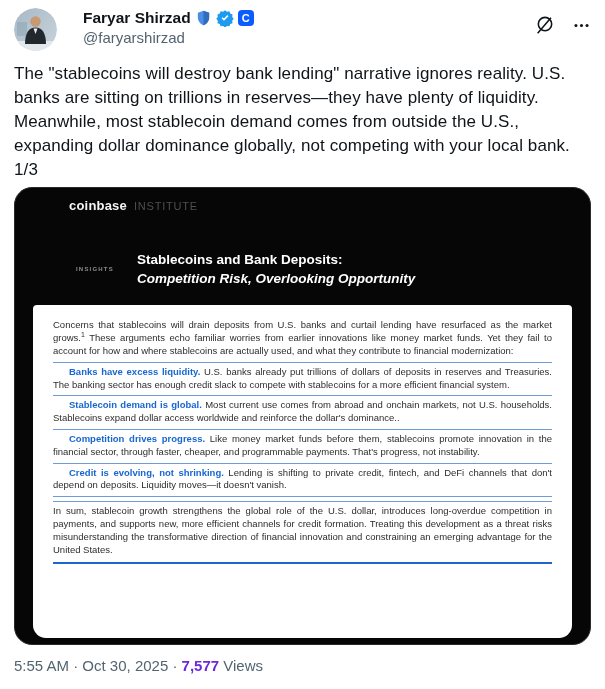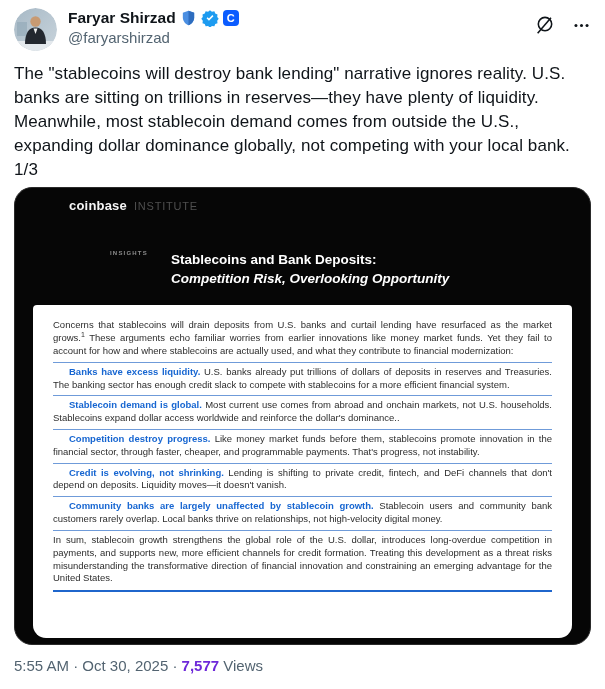--- a/index.html
+++ b/index.html
@@ -7,21 +7,21 @@
   body {
     background: #ffffff;
     font-family: "Liberation Sans", sans-serif;
     color: #0f1419;
   }
   .page { padding: 0 14px; }
 
   
   .tweet-header { display: flex; align-items: flex-start; margin-top: 8px; }
   .avatar-wrap { width: 43px; height: 43px; border-radius: 50%; overflow: hidden; flex: 0 0 auto; cursor: pointer; }
-  .id-block { margin-left: 11px; flex: 1; }
+  .id-block { margin-left: 26px; flex: 1; }
   .name-row { display: flex; align-items: center; gap: 4px; margin-top: 1px; }
   .display-name { font-size: 15.5px; font-weight: bold; color: #0f1419; }
   .cb-badge {
     width: 16px; height: 16px; background: #0b5cff; border-radius: 4px;
     color: #fff; font-size: 11px; font-weight: bold; display: flex;
     align-items: center; justify-content: center; line-height: 1;
   }
   .handle { font-size: 15px; color: #536471; margin-top: 2px; }
   .header-actions { display: flex; align-items: center; gap: 16px; padding-top: 6px; }
   .icon-btn { background: none; border: none; cursor: pointer; padding: 0; display: flex; align-items: center; }
@@ -40,21 +40,21 @@
     background: #060606;
     border-radius: 18px;
     border: 1px solid #2a2a2a;
     overflow: hidden;
     display: flex; flex-direction: column;
     cursor: pointer;
   }
   .brand-row { padding: 10px 0 0 54px; display: flex; align-items: baseline; }
   .brand-coinbase { color: #f5f5f5; font-size: 13px; font-weight: bold; letter-spacing: 0.2px; }
   .brand-institute { color: #4f4f4f; font-size: 11px; margin-left: 7px; letter-spacing: 0.8px; }
-  .title-row { margin-top: 37px; padding-left: 95px; display: flex; gap: 23px; }
+  .title-row { margin-top: 37px; padding-left: 61px; display: flex; align-items: center; gap: 23px; }
   .kicker { color: #8d8d8d; font-size: 6px; letter-spacing: 1.2px; font-weight: bold; flex: 0 0 auto; }
   .doc-titles { color: #ffffff; font-size: 13.5px; font-weight: bold; line-height: 1.42; }
   .doc-title-sub { font-style: italic; }
 
   .doc {
     margin: 17px 18px 6px 18px;
     flex: 1;
     background: #ffffff;
     border-radius: 4px 4px 13px 13px;
     padding: 11px 20px 8px 20px;
@@ -154,27 +154,26 @@
     <div class="doc">
       <p><span>Concerns that stablecoins will drain deposits from U.S. banks and curtail lending have resurfaced as the market grows.</span><sup>1</sup><span> These arguments echo familiar worries from earlier innovations like money market funds. Yet they fail to account for how and where stablecoins are actually used, and what they contribute to financial modernization:</span></p>
       <div class="divider"></div>
 
       <p><span class="lead">Banks have excess liquidity.</span><span> U.S. banks already put trillions of dollars of deposits in reserves and Treasuries. The banking sector has enough credit slack to compete with stablecoins for a more efficient financial system.</span></p>
       <div class="divider"></div>
 
       <p><span class="lead">Stablecoin demand is global.</span><span> Most current use comes from abroad and onchain markets, not U.S. households. Stablecoins expand dollar access worldwide and reinforce the dollar's dominance..</span></p>
       <div class="divider"></div>
 
-      <p><span class="lead">Competition destroy progress.</span><span> Like money market funds before them, stablecoins promote innovation in the financial sector, through faster, cheaper, and programmable payments. That's progress, not instability.</span></p>
+      <p><span class="lead">Competition drives progress.</span><span> Like money market funds before them, stablecoins promote innovation in the financial sector, through faster, cheaper, and programmable payments. That's progress, not instability.</span></p>
       <div class="divider"></div>
 
       <p><span class="lead">Credit is evolving, not shrinking.</span><span> Lending is shifting to private credit, fintech, and DeFi channels that don't depend on deposits. Liquidity moves—it doesn't vanish.</span></p>
       <div class="divider"></div>
 
-      <p><span class="lead">Community banks are largely unaffected by stablecoin growth.</span><span> Stablecoin users and community bank customers rarely overlap. Local banks thrive on relationships, not high-velocity digital money.</span></p>
       <div class="divider"></div>
 
       <p>In sum, stablecoin growth strengthens the global role of the U.S. dollar, introduces long-overdue competition in payments, and supports new, more efficient channels for credit formation. Treating this development as a threat risks misunderstanding the transformative direction of financial innovation and constraining an emerging advantage for the United States.</p>
       <div class="divider final"></div>
     </div>
   </div>
 
   <div class="tweet-footer">
     <span class="meta-text">5:55 AM · Oct 30, 2025 · </span>
     <span class="views-count">7,577</span>

